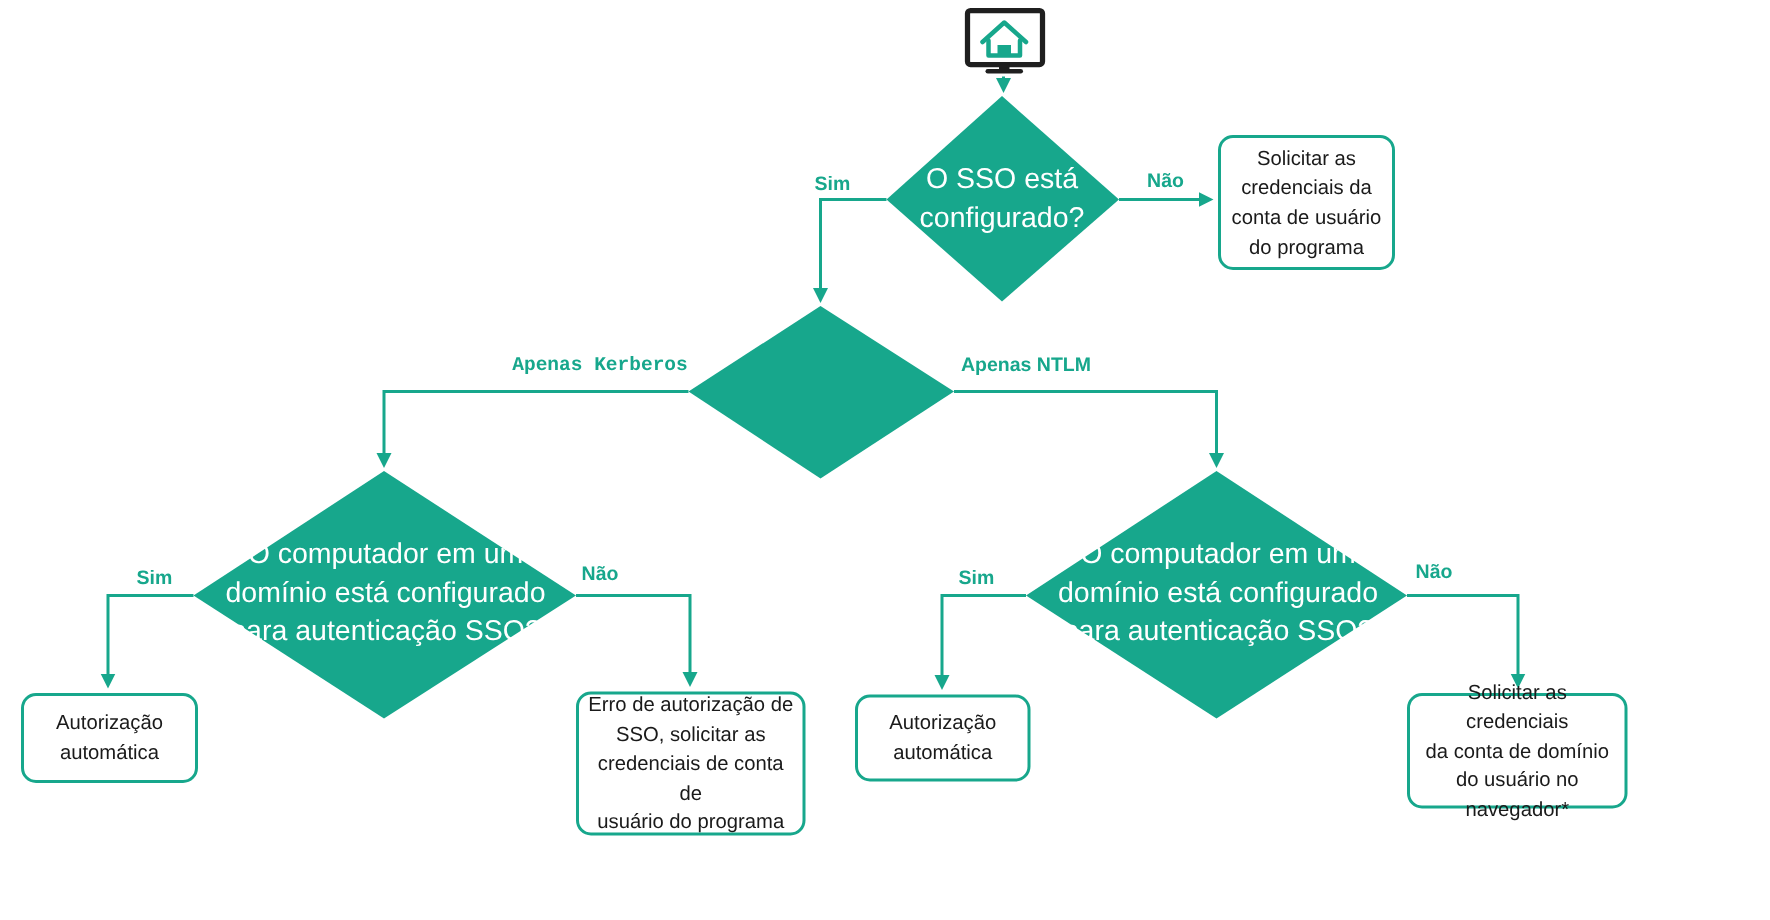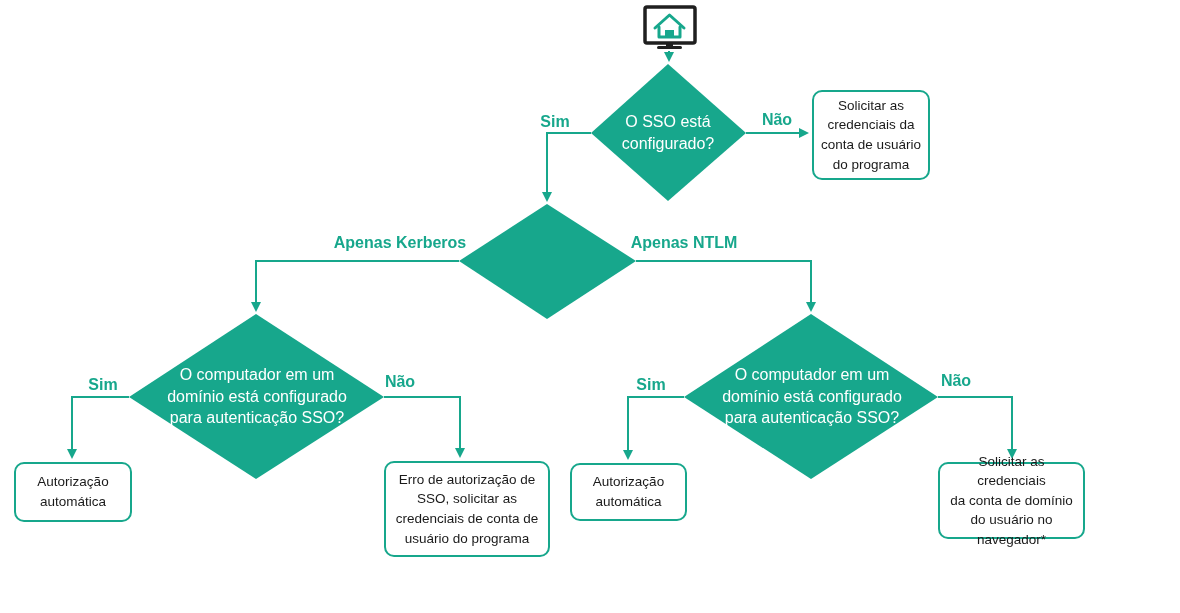--- a/index.html
+++ b/index.html
@@ -20,21 +20,21 @@
   .monitor-stand { fill: #1f1f1f; }
   .home-stroke { fill: none; stroke: var(--accent); stroke-width: 3; stroke-linejoin: round; stroke-linecap: round; }
   .home-door { fill: var(--accent); }
 
   .diamond-label {
     position: absolute;
     transform: translate(-50%, -50%);
     color: #ffffff;
     text-align: center;
     white-space: pre-line;
-    font-size: 16px;
+    font-size: 19px;
     line-height: 1.35;
   }
   .result-box {
     position: absolute;
     border: 2px solid var(--accent);
     border-radius: 10px;
     background: #ffffff;
     display: flex;
     align-items: center;
     justify-content: center;
@@ -43,21 +43,21 @@
     font-size: 13.5px;
     line-height: 1.45;
     color: var(--ink);
     padding: 4px;
   }
   .edge-label {
     position: absolute;
     transform: translate(-50%, -50%);
     color: var(--accent);
     font-weight: bold;
-    font-size: 16px;
+    font-size: 13px;
     white-space: nowrap;
   }
 </style>
 </head>
 <body>
 
 <div class="stage">
 
   <svg class="canvas" width="1180" height="613" viewBox="0 0 1180 613">
     <defs>
@@ -99,33 +99,33 @@
   <div class="diamond-label" style="left:812px; top:396px;">O computador em um
 domínio está configurado
 para autenticação SSO?</div>
 
   <div class="result-box" style="left:812px; top:90px; width:118px; height:90px;">Solicitar as
 credenciais da
 conta de usuário
 do programa</div>
   <div class="result-box" style="left:14px; top:462px; width:118px; height:60px;">Autorização
 automática</div>
-  <div class="result-box" style="left:384px; top:461px; width:166px; height:96px;">Erro de autorização de
+  <div class="result-box" style="left:384px; top:461px; width:153px; height:96px;">Erro de autorização de
 SSO, solicitar as
 credenciais de conta de
 usuário do programa</div>
   <div class="result-box" style="left:570px; top:463px; width:117px; height:58px;">Autorização
 automática</div>
   <div class="result-box" style="left:938px; top:462px; width:147px; height:77px;">Solicitar as credenciais
 da conta de domínio
 do usuário no
 navegador*</div>
 
   <div class="edge-label" style="left:555px; top:122px;">Sim</div>
   <div class="edge-label" style="left:777px; top:120px;">Não</div>
-  <div class="edge-label" style="left:400px; top:243px;">Apenas Kerberos</div>
+  <div class="edge-label" style="left:400px; top:243px;font-family:Liberation Mono, monospace;">Apenas Kerberos</div>
   <div class="edge-label" style="left:684px; top:243px;">Apenas NTLM</div>
   <div class="edge-label" style="left:103px; top:385px;">Sim</div>
   <div class="edge-label" style="left:400px; top:382px;">Não</div>
   <div class="edge-label" style="left:651px; top:385px;">Sim</div>
   <div class="edge-label" style="left:956px; top:381px;">Não</div>
 
 </div>
 
 </body></html>

